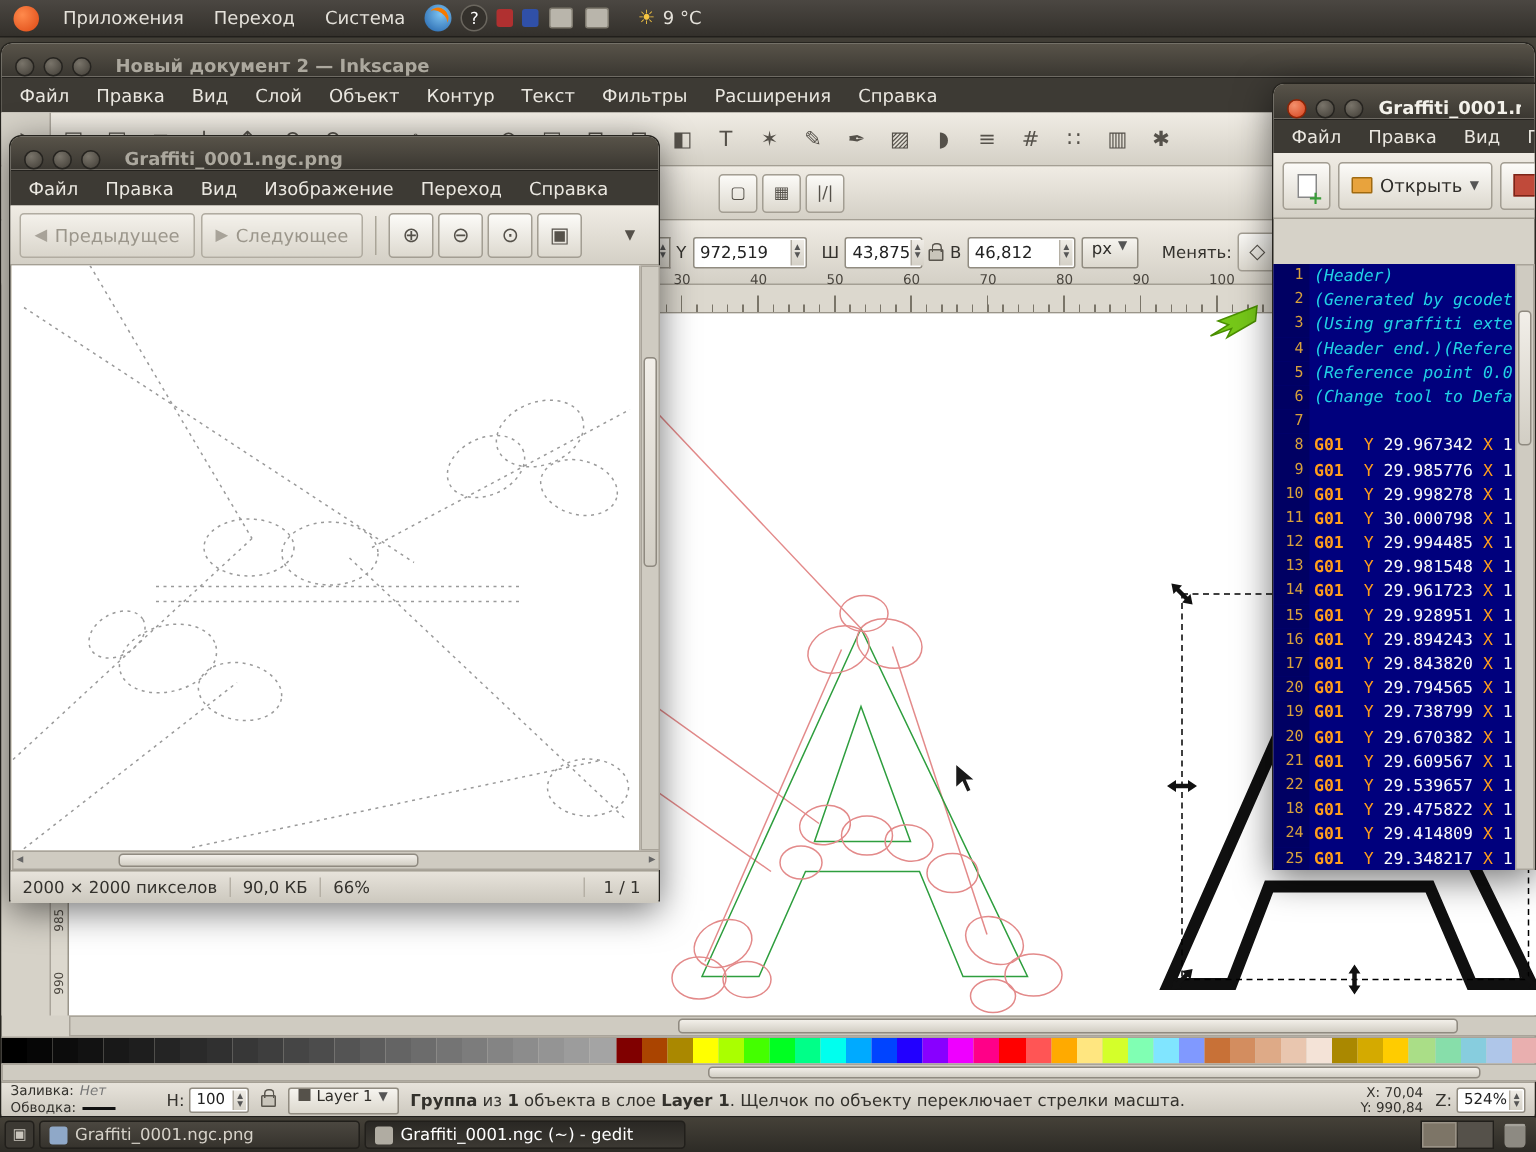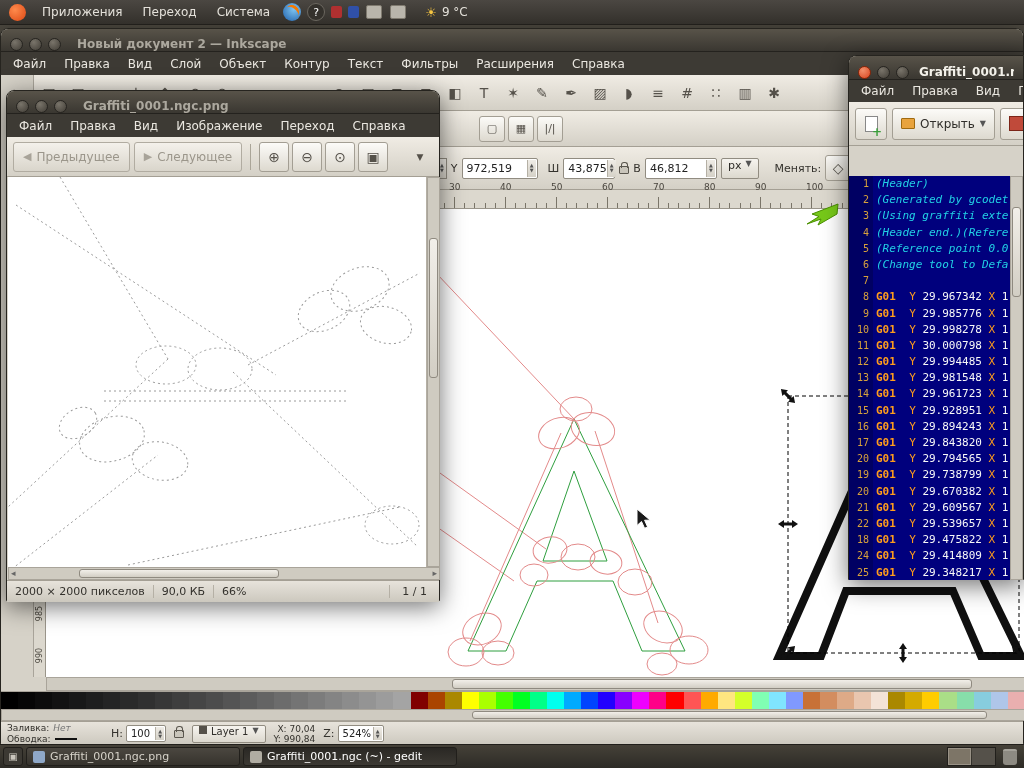--- a/index.html
+++ b/index.html
@@ -370,20 +370,21 @@
               <span>▼</span>
             </div>
         </div>
       </div>
       <div class="lock" style="margin-top:0"></div>
       <div class="dropdown" style="height:18px;font-size:10px">
         <span class="layer-dot"></span>
         <span>Layer 1</span>
         <span class="dd-arrow">▼</span>
       </div>
+      <div id="ink-status-msg"><span class="bold">Группа</span><span> из </span><span class="bold">1</span><span> объекта в слое </span><span class="bold">Layer 1</span><span>. Щелчок по объекту переключает стрелки масшта.</span></div>
       <div class="xy-block">
         <div><span>X:</span> <span>70,04</span></div>
         <div><span>Y:</span> <span>990,84</span></div>
       </div>
       <div style="display:flex;align-items:center;gap:3px">
         <span class="label">Z:</span>
         <div class="spin small" style="width:46px">
           <span>524%</span>
           <div class="spin-arrows" style="margin-left:auto">
               <span>▲</span>

